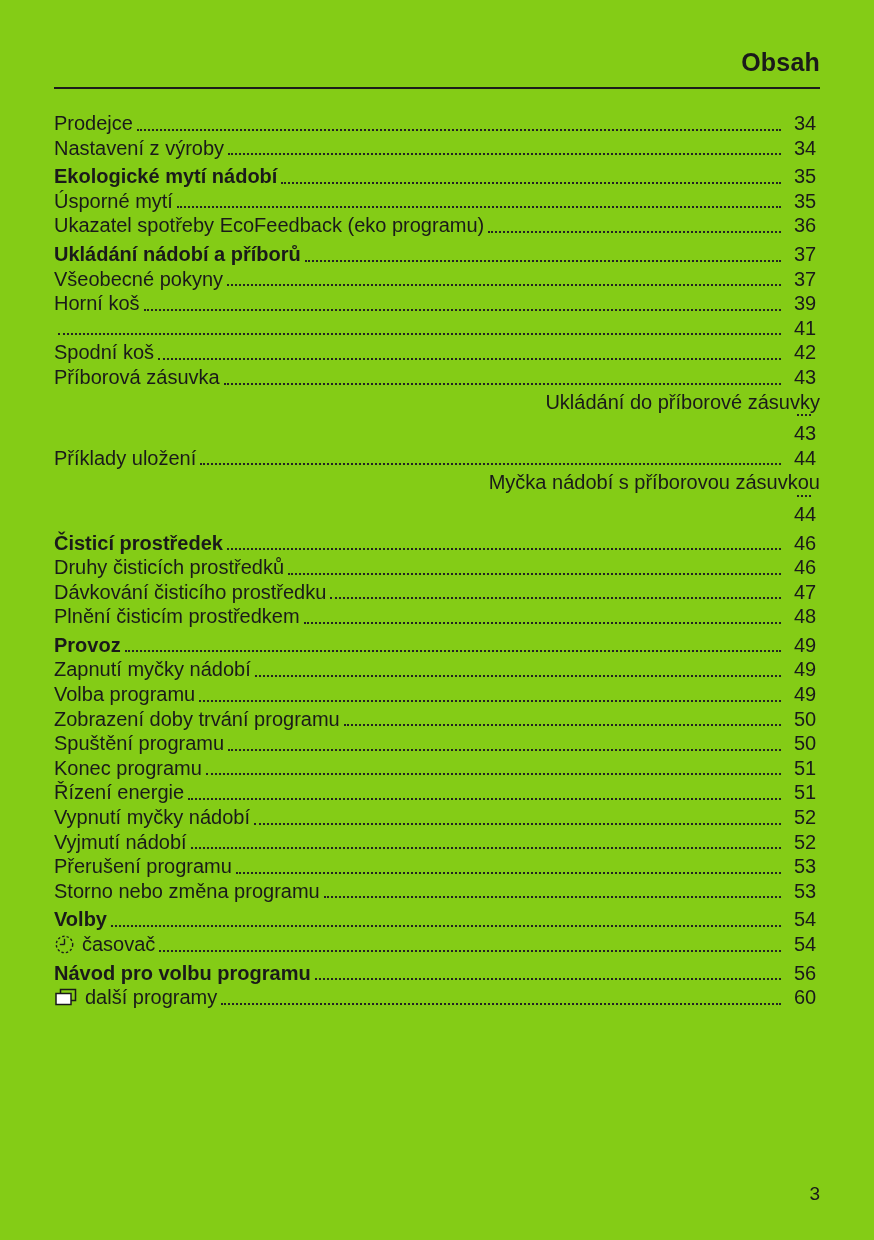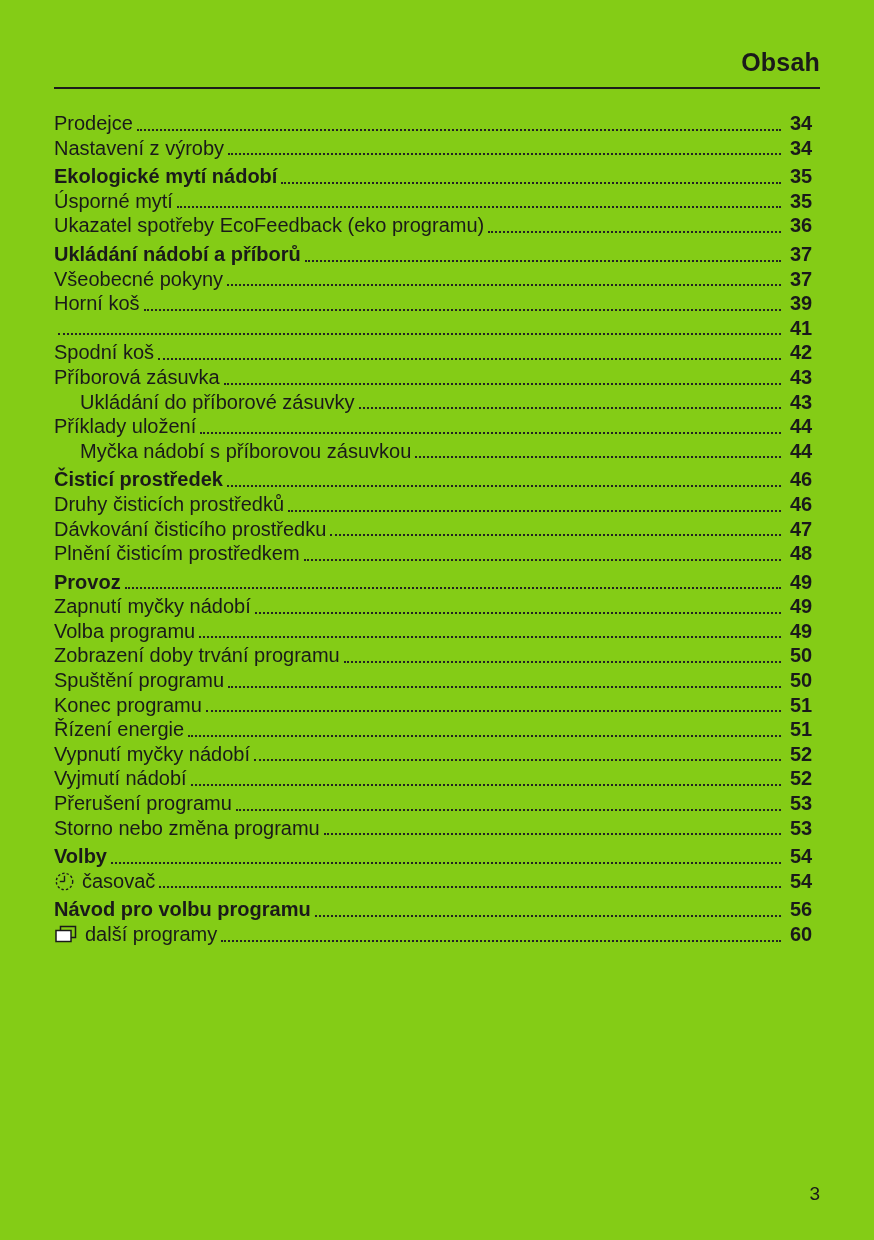--- a/index.html
+++ b/index.html
@@ -37,43 +37,42 @@
   }
   .row {
     display: flex;
     align-items: flex-end;
     font-size: 20px;
     line-height: 24.6px;
     white-space: nowrap;
   }
   .row.gap { margin-top: 4px; }
   .row.bold .label-text { font-weight: bold; }
-  .row.indent { padding-left: 26px; }
+  .row.indent { padding-left: 26px; flex-direction: column; }
   .label {
     display: inline-flex;
     align-items: center;
     flex: 0 0 auto;
   }
   .icon {
     display: inline-flex;
     align-items: center;
     margin-right: 7px;
   }
   .icon svg { display: block; }
   .leader {
     flex: 1 1 auto;
     min-width: 14px;
     margin: 0 9px 5px 4px;
     border-bottom: 2px dotted #222222;
   }
   .pagenum {
     flex: 0 0 auto;
     width: 30px;
-    text-align: left;
-    font-weight: bold;
+    text-align: center;
   }
   .footer-pagenum {
     position: absolute;
     top: 1183px;
     right: 54px;
     font-size: 19px;
     line-height: 22px;
   }
 </style>
 </head>

